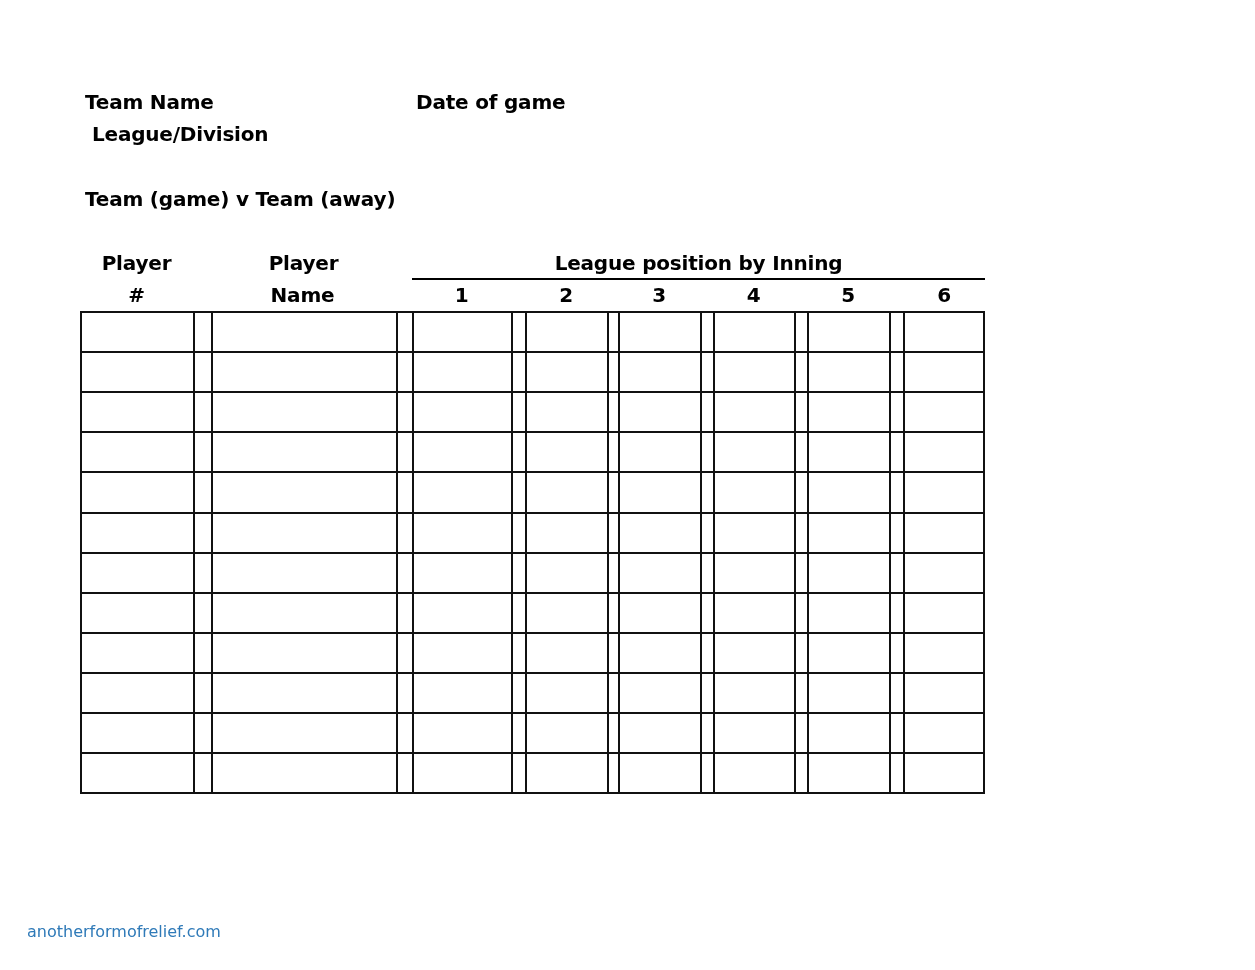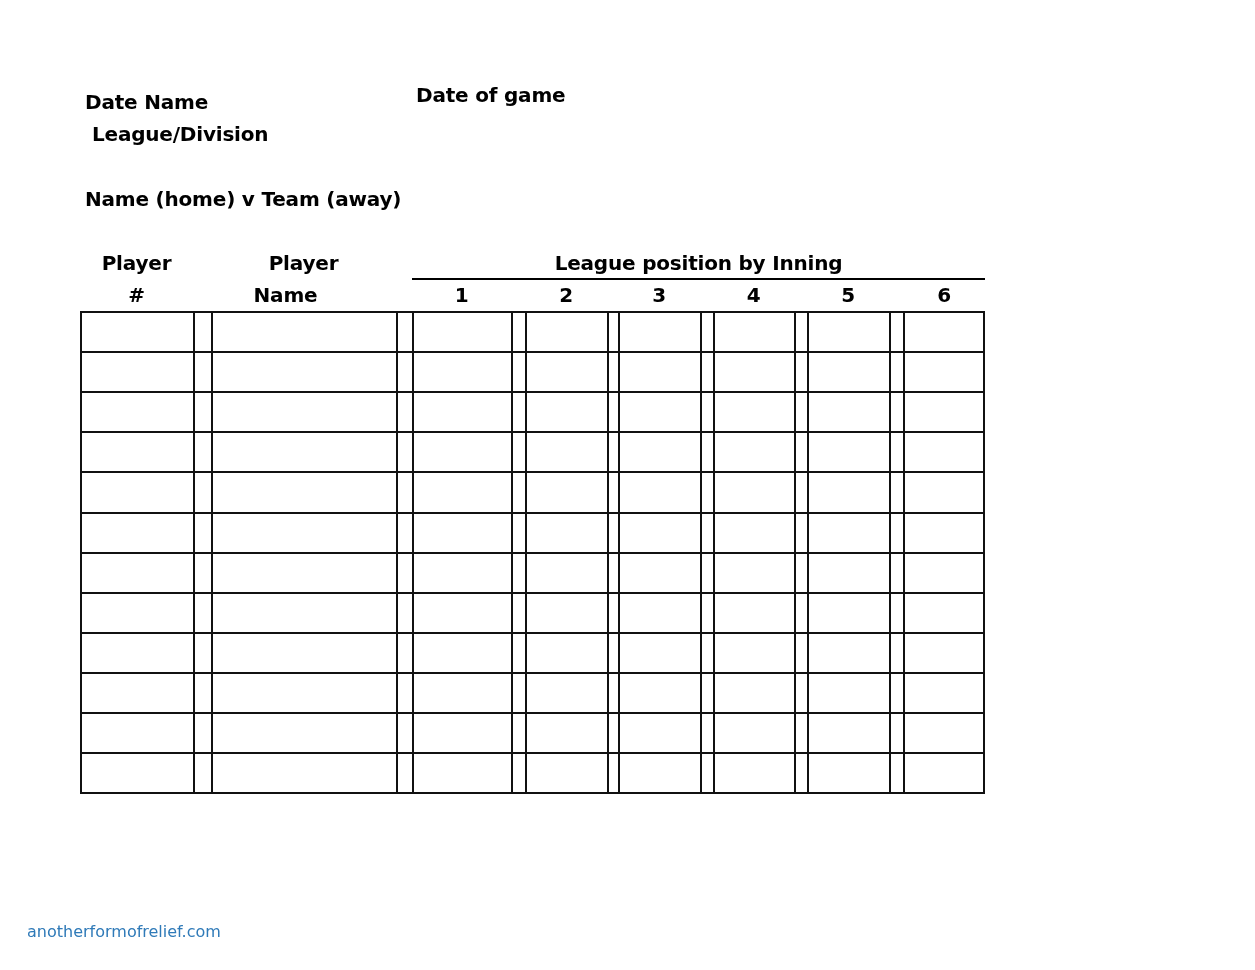--- a/index.html
+++ b/index.html
@@ -11,31 +11,31 @@
     .grid { position:absolute; left:80px; top:311px; width:905px; height:481px; }
     .hline { position:absolute; left:0; width:905px; height:2px; background:#111; }
     .vline { position:absolute; top:0; width:2px; height:483px; background:#111; }
     .cell { position:absolute; }
     .watermark { position:absolute; left:27px; top:922px; font-size:16px; color:#2f7ab8; font-family:"DejaVu Sans", sans-serif; }
   </style>
 </head>
 <body>
 
 <div>
-  <div class="lbl" style="left:85px; top:90px;">Date Name</div>
+  <div class="lbl" style="left:85px; top:90px;">Team Name</div>
   <div class="lbl" style="left:92px; top:122px;">League/Division</div>
-  <div class="lbl" style="left:416px; top:83px;">Date of game</div>
-  <div class="lbl" style="left:85px; top:187px;">Name (home) v Team (away)</div>
+  <div class="lbl" style="left:416px; top:90px;">Date of game</div>
+  <div class="lbl" style="left:85px; top:187px;">Team (game) v Team (away)</div>
 </div>
 
 <div>
   <div class="hdr" style="left:80px; width:113px; top:251px;">Player</div>
   <div class="hdr" style="left:80px; width:113px; top:283px;">#</div>
   <div class="hdr" style="left:211px; width:185px; top:251px;">Player</div>
-  <div class="hdr" style="left:193px; width:185px; top:283px;">Name</div>
+  <div class="hdr" style="left:210px; width:185px; top:283px;">Name</div>
   <div class="hdr" style="left:412px; width:573px; top:251px;">League position by Inning</div>
   <div class="rule" style="left:412px; top:278px; width:573px; height:2px;"></div>
   <div class="hdr" style="left:412px; width:99px; top:283px;">1</div>
   <div class="hdr" style="left:525px; width:82px; top:283px;">2</div>
   <div class="hdr" style="left:618px; width:82px; top:283px;">3</div>
   <div class="hdr" style="left:713px; width:81px; top:283px;">4</div>
   <div class="hdr" style="left:807px; width:82px; top:283px;">5</div>
   <div class="hdr" style="left:903px; width:82px; top:283px;">6</div>
 </div>
 

